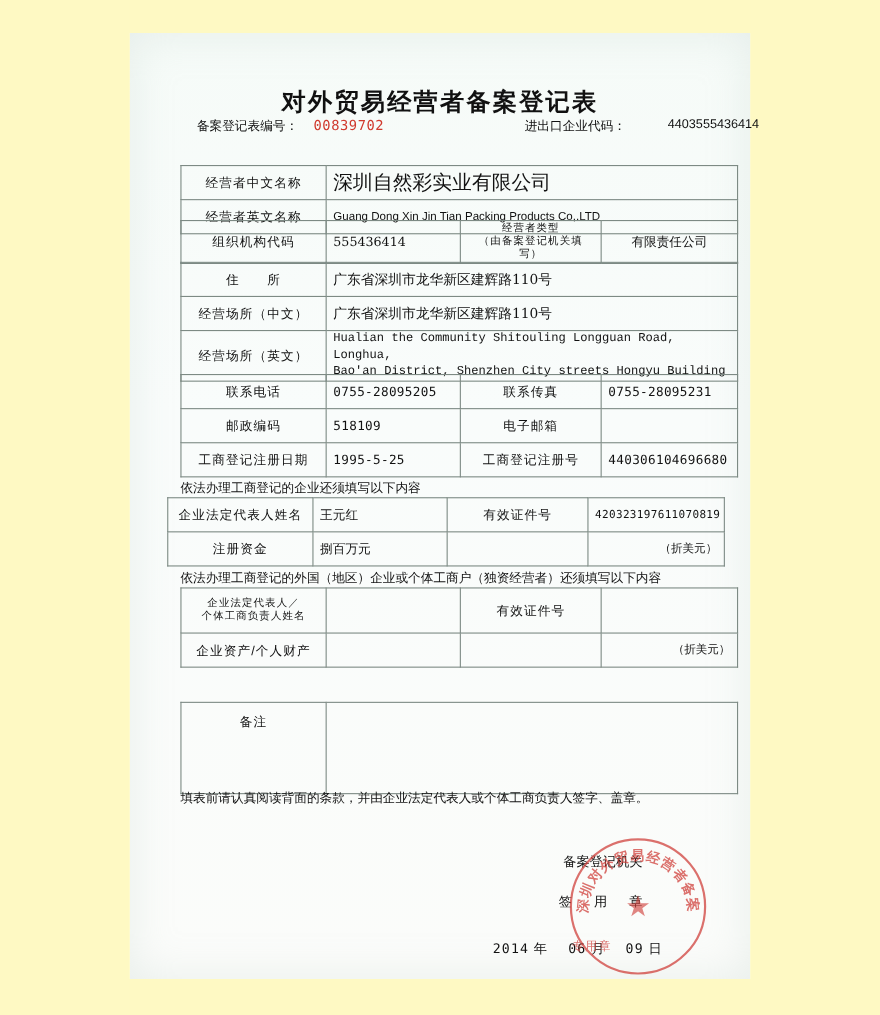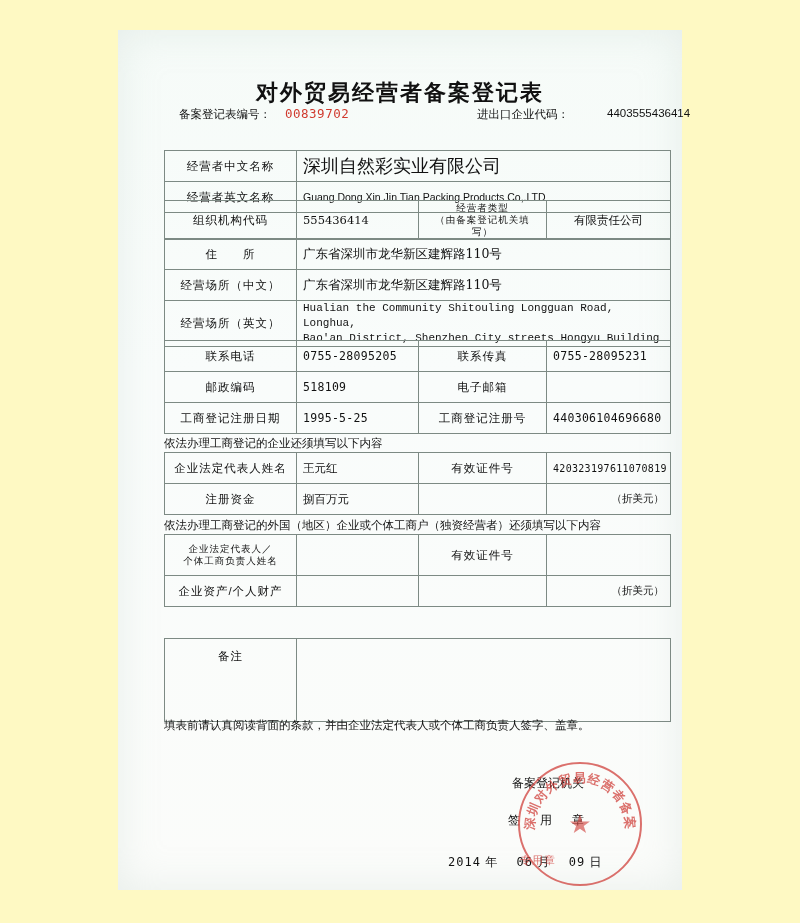--- a/index.html
+++ b/index.html
@@ -220,21 +220,21 @@
           <td class="lbl">工商登记注册日期</td>
           <td class="val mono">1995-5-25</td>
           <td class="lbl">工商登记注册号</td>
           <td class="val mono">440306104696680</td>
         </tr>
       </tbody>
     </table>
 
     <div class="sec" style="top:406px;">依法办理工商登记的企业还须填写以下内容</div>
 
-    <table class="tbl" style="left:46px;top:422px;width:506px;">
+    <table class="tbl" style="left:34px;top:422px;width:506px;">
       <colgroup>
           <col style="width:132px">
           <col style="width:122px">
           <col style="width:128px">
           <col style="width:124px">
         </colgroup>
       <tbody>
         <tr>
           <td class="lbl">企业法定代表人姓名</td>
           <td class="val handwrite">王元红</td>

